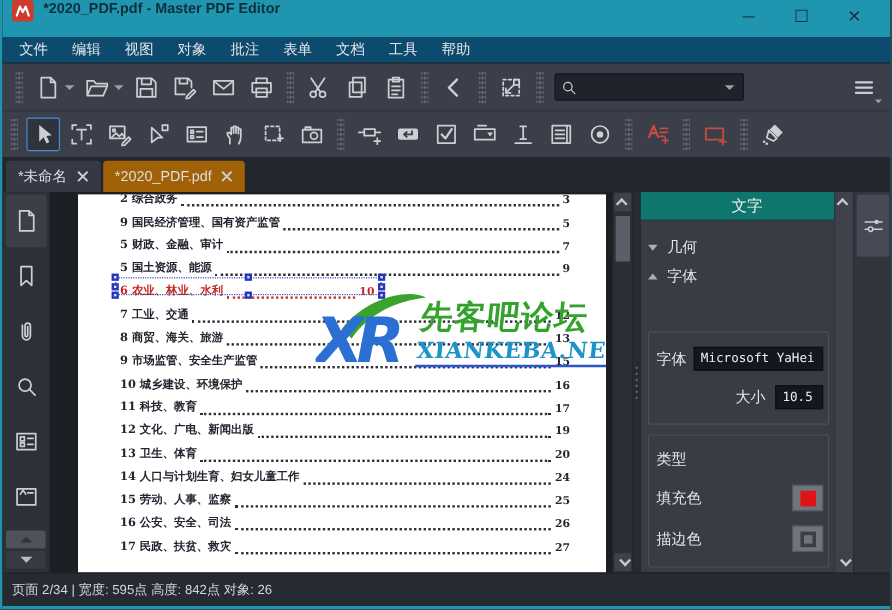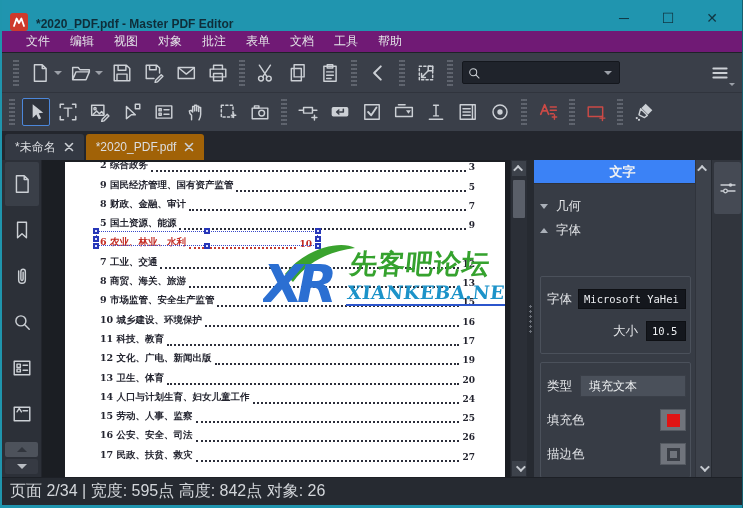--- a/index.html
+++ b/index.html
@@ -5,27 +5,27 @@
   * { box-sizing: border-box; margin: 0; padding: 0; }
   html,body { background:#555; }
   body { font-family:"Liberation Sans", sans-serif; }
   .win{
     position:relative; width:743px; height:508px; overflow:hidden;
     background:#2b2f37;
     border-left:2px solid #1f95ad; border-right:1px solid #16606f;
     display:flex; flex-direction:column;
   }
   
-  .titlebar{ height:31px; background:#2095af; display:flex; align-items:flex-end; padding:0 8px; flex:0 0 auto;}
+  .titlebar{ height:31px; background:#2095af; display:flex; align-items:flex-start; padding:0 8px; flex:0 0 auto;}
   .appicon{ width:18px; height:18px; background:#ce3a2c; border-radius:3px; display:flex; align-items:center; justify-content:center; margin-right:8px;}
   .title-text{ font-size:12px; color:#0e2e3a; font-weight:bold; }
   .win-controls{ margin-left:auto; display:flex; }
   .wbtn{ width:44px; height:26px; display:flex; align-items:center; justify-content:center; color:#113642; font-size:14px; cursor:default; }
   
-  .menubar{ height:22px; background:#701a75; display:flex; align-items:flex-end; padding-left:14px; flex:0 0 auto; border-bottom:1px solid #1e2228;}
+  .menubar{ height:22px; background:#0c4a6e; display:flex; align-items:flex-end; padding-left:4px; flex:0 0 auto; border-bottom:1px solid #1e2228;}
   .menu-item{ color:#e3e5e8; font-size:12px; padding:0 10px; line-height:21px; }
   
   .toolbar{ background:#3a3f49; display:flex; align-items:center; flex:0 0 auto; }
   .tb1{ height:39px; padding:0 6px; }
   .tb2{ height:39px; padding:0 2px; border-top:1px solid #30343d; }
   .tbtn{ width:28px; height:28px; display:flex; align-items:center; justify-content:center; border:1px solid transparent; border-radius:2px; margin:0 2px; flex:0 0 auto;}
   .tbtn svg{ display:block; }
   .tbtn.sel{ background:#2e333c; border-color:#4c87da; }
   .caret{ width:0; height:0; border-left:4px solid transparent; border-right:4px solid transparent; border-top:4px solid #9ba0a8; margin:0 3px 0 -2px; flex:0 0 auto;}
   .grip{ width:6px; height:26px; margin:0 5px; flex:0 0 auto;
@@ -83,22 +83,22 @@
   .chev{ width:7px; height:7px; border-left:2px solid #c6cad0; border-top:2px solid #c6cad0; }
   .chev.up{ transform:rotate(45deg) translateY(2px); }
   .chev.down{ transform:rotate(225deg) translateY(2px); }
   
   .splitter{ width:7px; background:#262a31; position:relative; flex:0 0 auto;}
   .splitter .dots{ position:absolute; left:2px; top:50%; width:3px; height:30px; margin-top:-15px;
     background-image:radial-gradient(circle,#6b7079 1px,transparent 1.1px); background-size:3px 5px;}
   
   .right{ width:208px; flex:0 0 auto; display:flex; background:#373c45;}
   .panel{ width:177px; display:flex; flex-direction:column; position:relative; }
-  .panel-header{ height:24px; background:#3b82f6; display:flex; align-items:center; justify-content:center;
-    color:#f0f1f3; font-size:13px; font-weight:bold; border-bottom:1px solid #2e323a;}
+  .panel-header{ height:24px; background:#0f766e; display:flex; align-items:center; justify-content:center;
+    color:#f0f1f3; font-size:13px; font-weight:normal; border-bottom:1px solid #2e323a;}
   .panel-body{ flex:1; position:relative; overflow:hidden; padding:10px 20px 0 4px;}
   .sect{ display:flex; align-items:center; height:24px; color:#e4e6e9; font-size:12.5px; }
   .sect .arr{ width:0; height:0; margin:0 8px 0 2px;}
   .arr.down{ border-left:4px solid transparent; border-right:4px solid transparent; border-top:5px solid #aab0b8;}
   .arr.up{ border-left:4px solid transparent; border-right:4px solid transparent; border-bottom:5px solid #aab0b8;}
   .groupbox{ border:1px solid #4b515b; border-radius:2px; margin:6px 0 8px 2px; padding:12px 4px 12px 6px;}
   .gb1{ margin-top:34px; }
   .frow{ display:flex; align-items:center; margin-bottom:12px; }
   .frow:last-child{ margin-bottom:0; }
   .flabel{ color:#e4e6e9; font-size:12.5px; white-space:nowrap;}
@@ -113,21 +113,21 @@
   .swatch-fill{ width:13px; height:13px; background:#e01414; }
   .swatch-stroke{ width:13px; height:13px; border:3px solid #3a3e46; background:transparent;}
   
   .pscroll{ position:absolute; right:0; top:0; bottom:0; width:16px; background:#3d424b; border-left:1px solid #30343c;}
   
   .strip{ width:31px; background:#31353d; position:relative; border-left:1px solid #262a31;}
   .striptab{ position:absolute; left:2px; top:2px; width:27px; height:52px; background:#454a54; border-radius:2px;
              display:flex; align-items:center; justify-content:center;}
   
   .statusbar{ height:28px; background:#262a31; border-top:1px solid #1d2026; display:flex; align-items:center; padding:0 8px; flex:0 0 auto;}
-  .status-text{ color:#d3d6da; font-size:16px; }
+  .status-text{ color:#d3d6da; font-size:11px; }
   .bottom-edge{ height:3px; background:#2095af; flex:0 0 auto;}
   
   svg.ic{ stroke:#ccd0d5; fill:none; stroke-width:1.3; stroke-linecap:round; stroke-linejoin:round; }
   svg.ic.red{ stroke:#cb4a46; }
   svg.ic .fill{ fill:#ccd0d5; stroke:none; }
 </style>
 </head>
 <body>
 
 <div class="win">
@@ -445,21 +445,21 @@
             </div>
             <div class="toc-row">
               <div class="inner">
                 <span class="t">9 国民经济管理、国有资产监管</span>
                 <span class="dots"></span>
                 <span class="p">5</span>
               </div>
             </div>
             <div class="toc-row">
               <div class="inner">
-                <span class="t">8 财政、金融、审计</span>
+                <span class="t">5 财政、金融、审计</span>
                 <span class="dots"></span>
                 <span class="p">7</span>
               </div>
             </div>
             <div class="toc-row">
               <div class="inner">
                 <span class="t">5 国土资源、能源</span>
                 <span class="dots"></span>
                 <span class="p">9</span>
               </div>
@@ -609,21 +609,20 @@
             <div class="frow">
               <span class="spacer"></span>
               <span class="flabel">大小</span>
               <div class="field size-field">10.5</div>
             </div>
           </div>
 
           <div class="groupbox">
             <div class="frow">
               <span class="flabel">类型</span>
-              <div class="dropdown">填充文本</div>
             </div>
             <div class="frow">
               <span class="flabel">填充色</span>
               <div class="swatchbtn">
                   <div class="swatch-fill"></div>
                 </div>
             </div>
             <div class="frow">
               <span class="flabel">描边色</span>
               <div class="swatchbtn">

